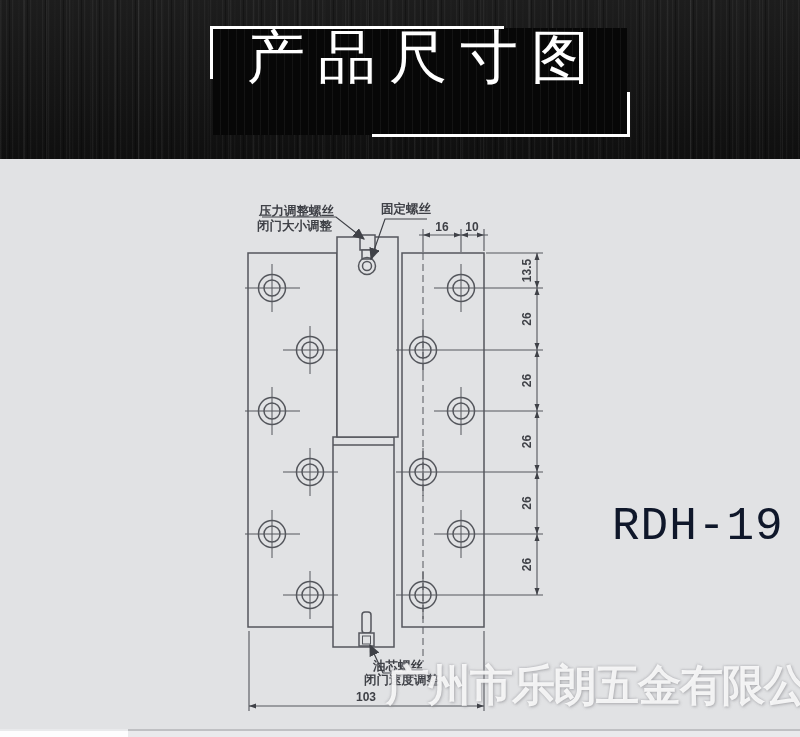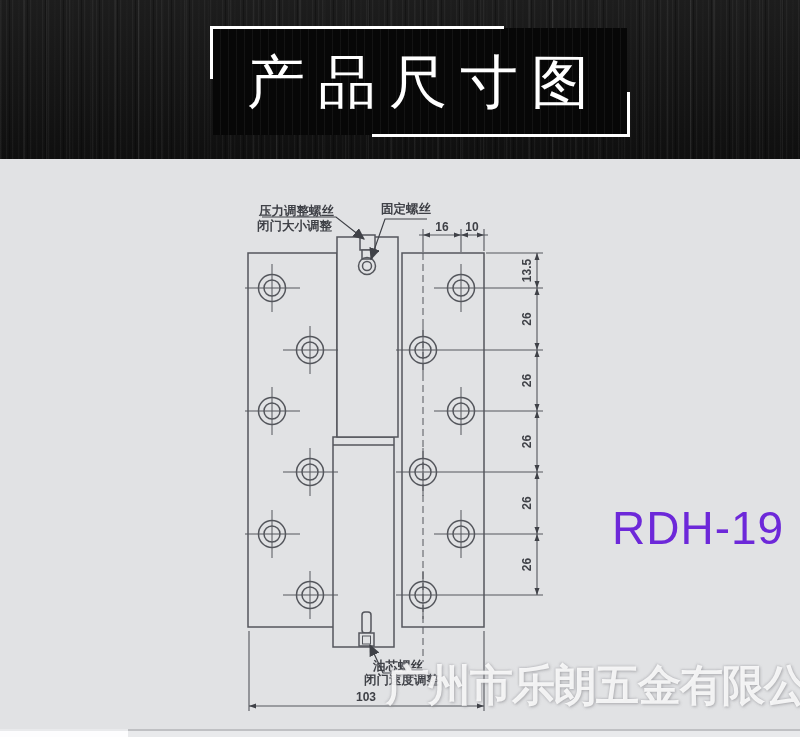--- a/index.html
+++ b/index.html
@@ -10,37 +10,37 @@
   .banner{position:absolute;left:0;top:0;width:800px;height:159px;
     background-color:#141414;
     background-image:
       repeating-linear-gradient(90deg, rgba(255,255,255,0.07) 0px, rgba(255,255,255,0.02) 1px, rgba(0,0,0,0) 2px, rgba(0,0,0,0) 6px),
       repeating-linear-gradient(90deg, rgba(0,0,0,0.55) 0px, rgba(0,0,0,0) 1px, rgba(0,0,0,0) 9px),
       repeating-linear-gradient(90deg, rgba(150,150,150,0.13) 0px, rgba(0,0,0,0) 2px, rgba(0,0,0,0) 23px),
       linear-gradient(180deg,#1d1d1d,#0f0f0f);}
   .title-box{position:absolute;left:212px;top:28px;width:415px;height:107px;
     background-color:#070707;
     background-image:repeating-linear-gradient(90deg, rgba(255,255,255,0.05) 0 1px, rgba(0,0,0,0) 1px 8px);
-    display:flex;align-items:center;justify-content:center;}
+    display:flex;align-items:flex-start;justify-content:center;}
   .bracket-tl{position:absolute;left:-2px;top:-2px;width:291px;height:50px;
     border-top:3px solid #ffffff;border-left:3px solid #ffffff;}
   .bracket-br{position:absolute;right:-3px;bottom:-2px;width:255px;height:42px;
     border-bottom:3px solid #ffffff;border-right:3px solid #ffffff;}
   .banner-title{color:#ffffff;font-family:"DejaVu Serif","Liberation Serif",serif;
     font-size:58px;font-weight:500;letter-spacing:13px;white-space:nowrap;
     text-indent:10px;line-height:1;}
 
   
   svg.drawing{position:absolute;left:0;top:0;width:800px;height:737px;}
   svg.drawing text{font-family:"Liberation Sans",sans-serif;fill:#3f4147;}
   .callout{font-size:12.5px;font-weight:700;}
   .dimtxt{font-size:12px;font-weight:600;}
 
   .model-label{position:absolute;left:612px;top:501px;
-    font-family:Liberation Sans, sans-serif;font-size:46px;color:#6d28d9;
+    font-family:Liberation Mono, monospace;font-size:46px;color:#0f172a;
     letter-spacing:1px;white-space:nowrap;}
 
   .watermark{position:absolute;left:386px;top:657px;width:420px;
     font-size:43px;font-weight:700;letter-spacing:-1px;white-space:nowrap;
     color:rgba(255,255,255,0.85);
     text-shadow:1px 1px 3px rgba(140,140,145,0.65), -1px -1px 2px rgba(160,160,165,0.35);
     z-index:6;}
 
   
   .bottom-strip{position:absolute;left:0;top:729px;width:800px;height:8px;background:#e9eaec;}

